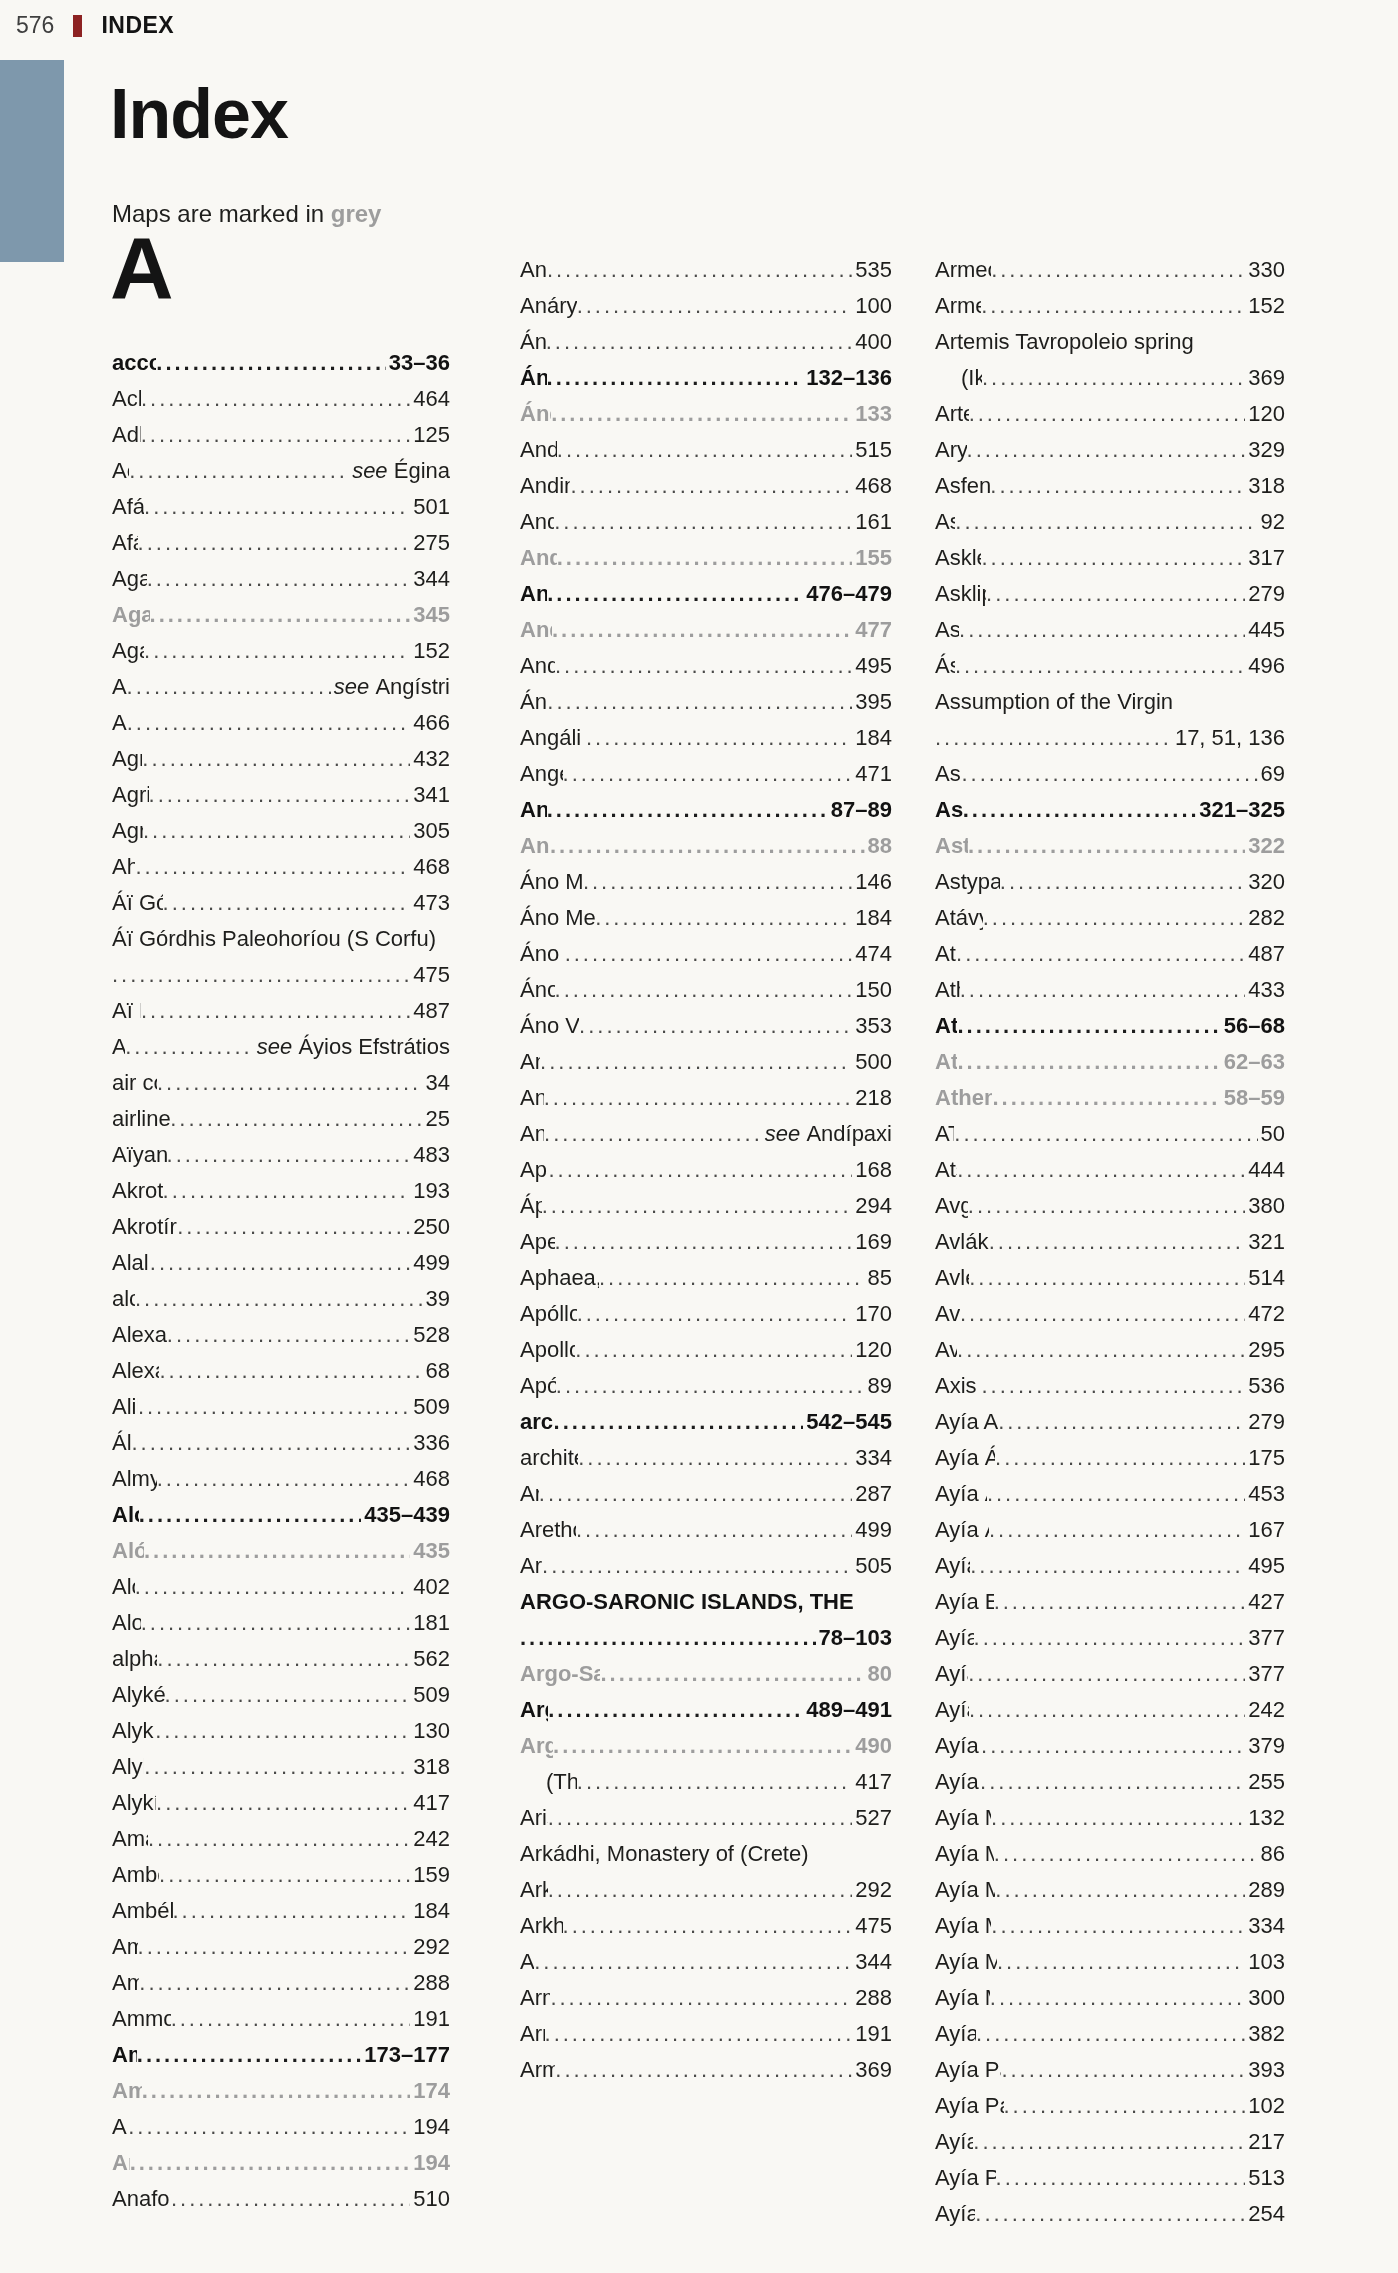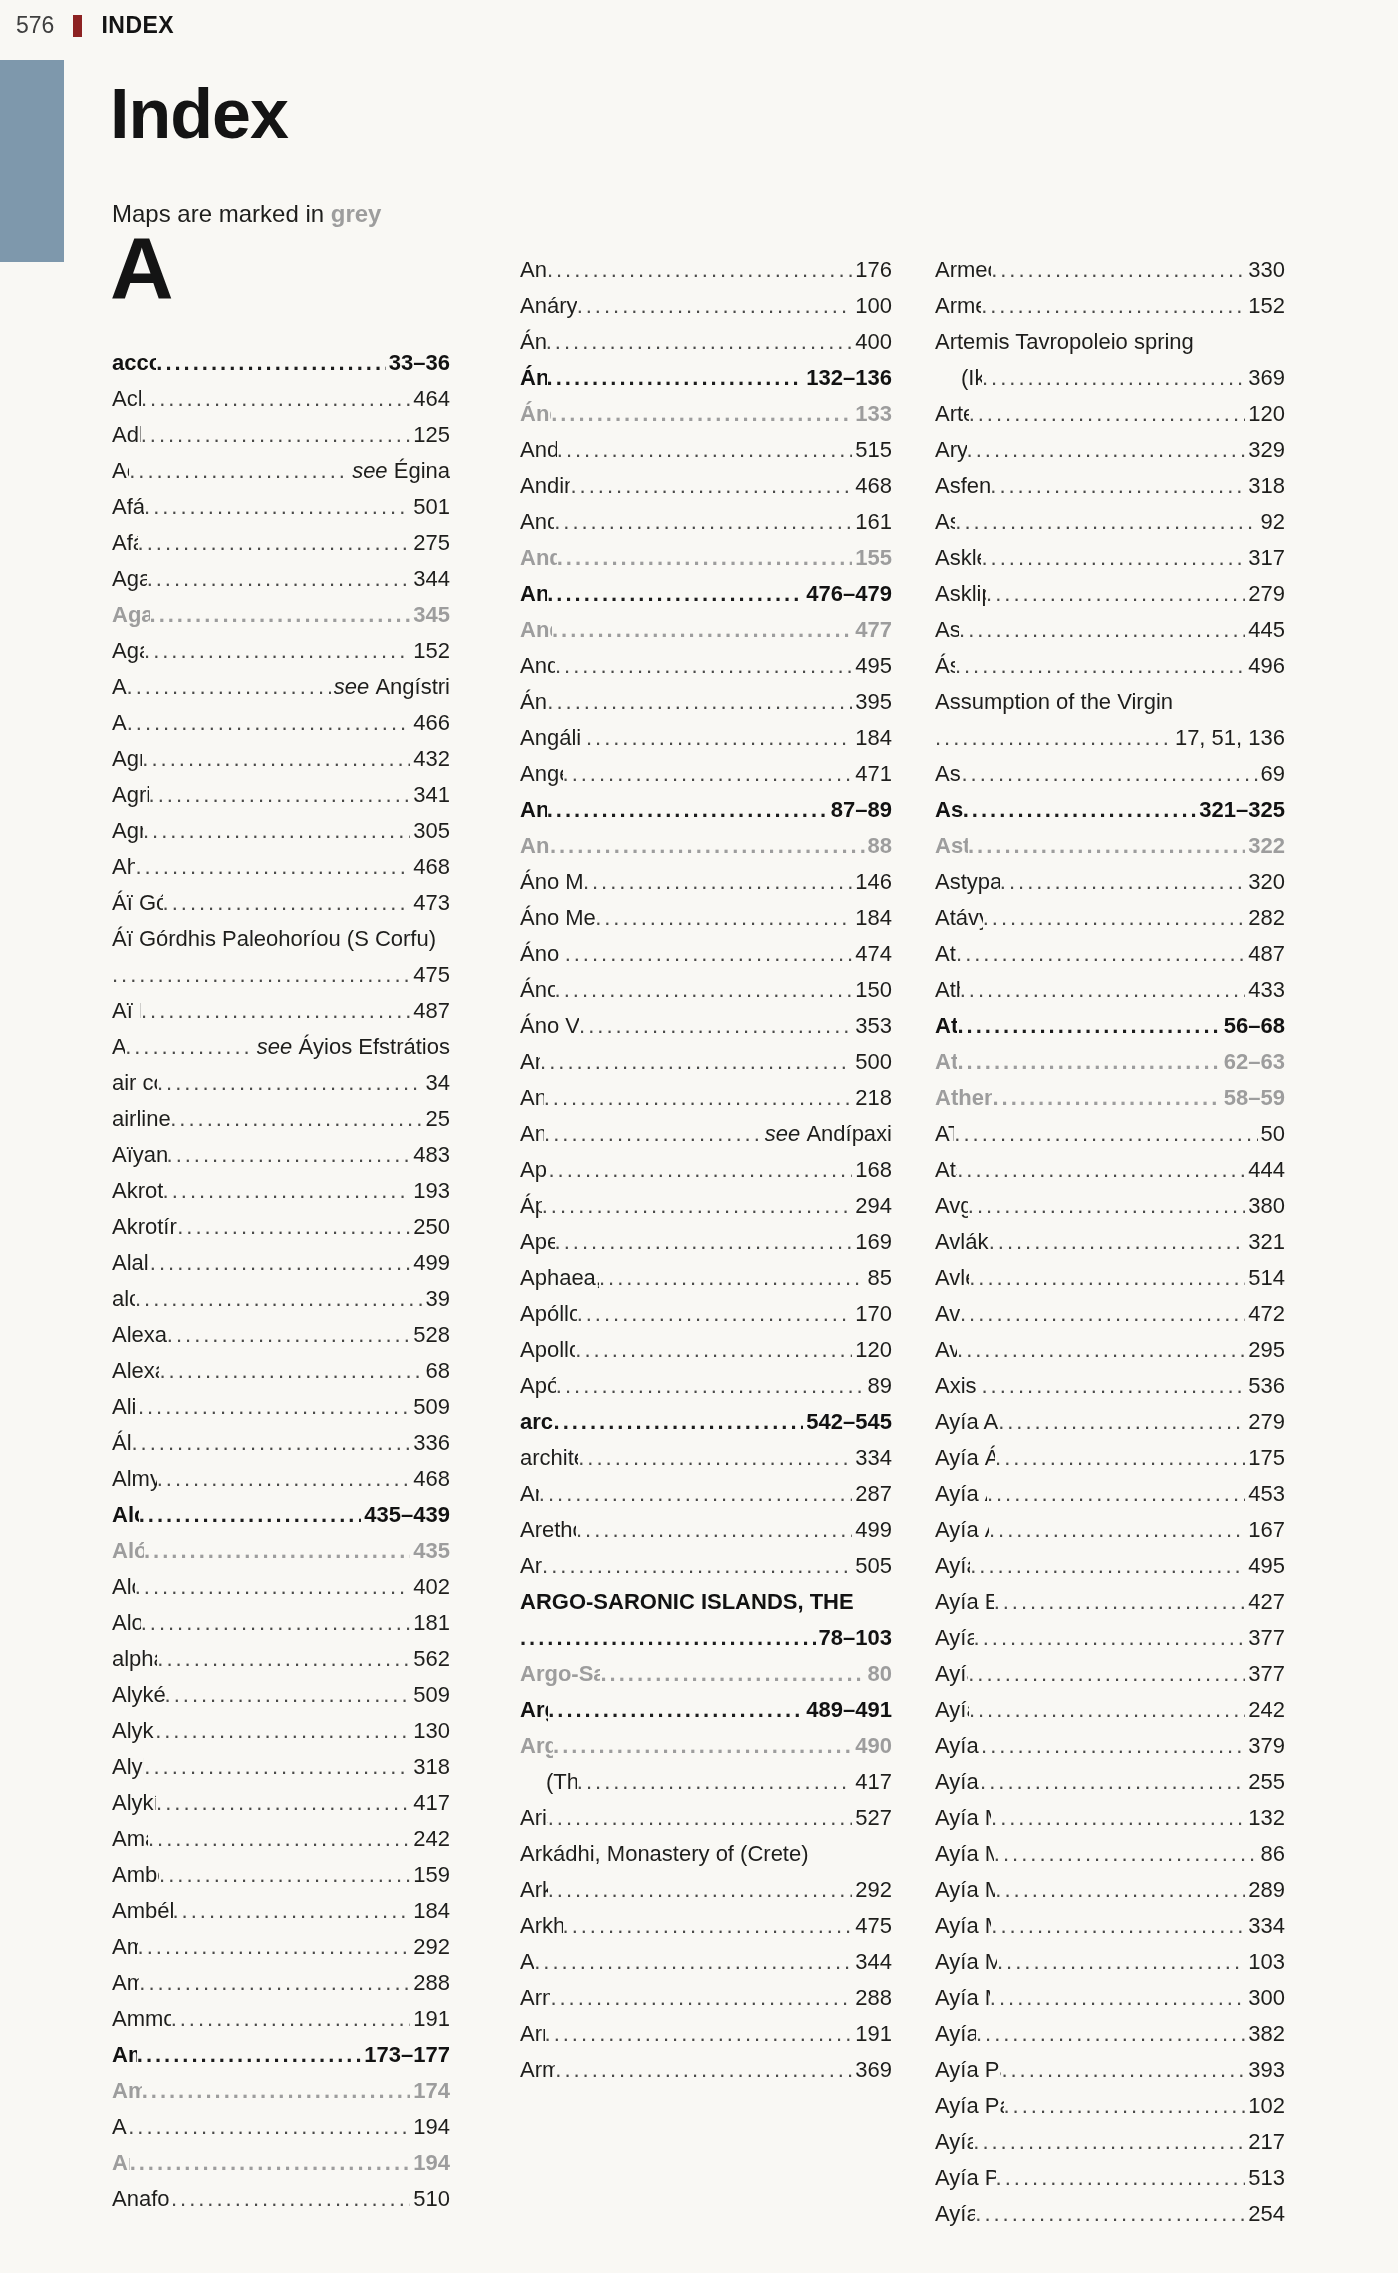--- a/index.html
+++ b/index.html
@@ -425,21 +425,21 @@
           <span class="leader"></span>
           <span class="p">510</span>
         </div>
       </div>
     </div>
   <div class="col col-2">
       <div class="entry">
         <div class="row">
           <span class="t">Análipsi</span>
           <span class="leader"></span>
-          <span class="p">176</span>
+          <span class="p">535</span>
         </div>
       </div>
       <div class="entry">
         <div class="row">
           <span class="t">Anáryiros, Sotírios</span>
           <span class="leader"></span>
           <span class="p">100</span>
         </div>
       </div>
       <div class="entry">

